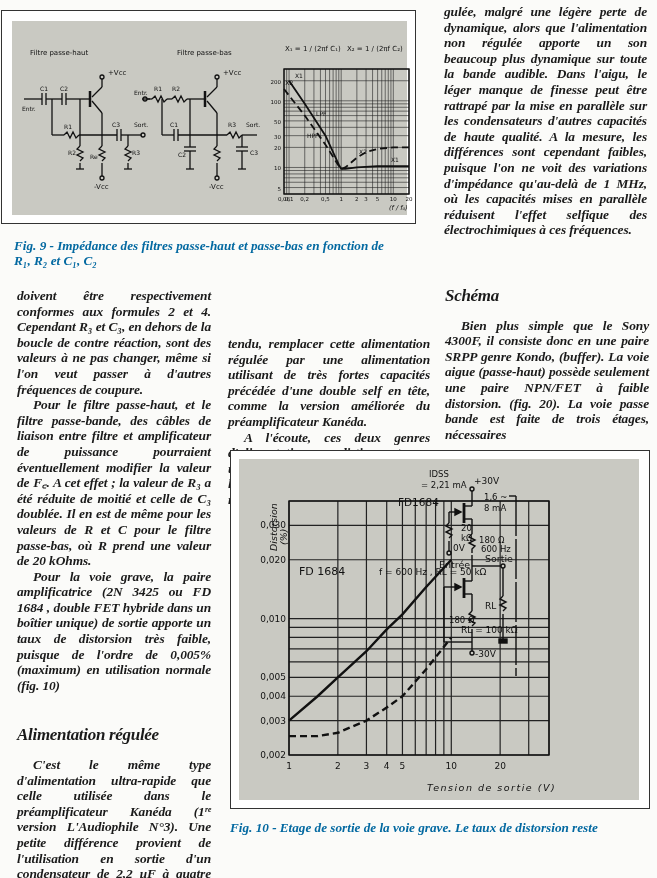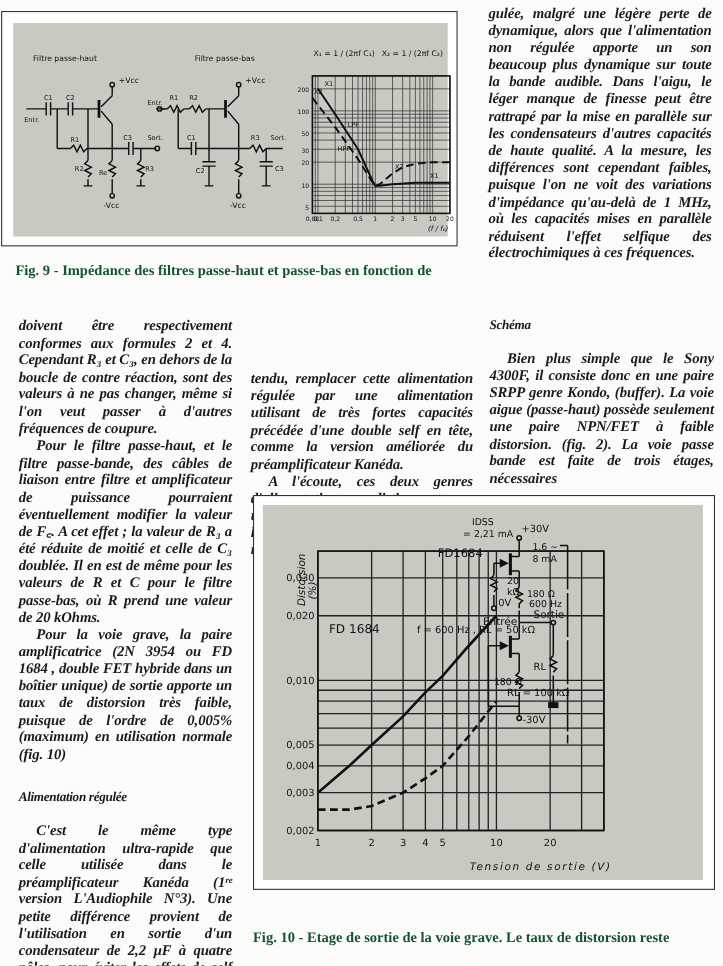--- a/index.html
+++ b/index.html
@@ -1,21 +1,21 @@
 <!DOCTYPE html>
 <html><head>
 <meta charset="utf-8">
 <style>
   html,body{margin:0;padding:0;background:#fbfbf9;}
   body{width:657px;height:878px;position:relative;overflow:hidden;font-family:"Liberation Serif","DejaVu Serif",serif;color:#1a1a1a;}
   .col{position:absolute;font-size:13.4px;line-height:15.6px;text-align:justify;font-weight:bold;letter-spacing:-0.1px;font-style:italic;}
   .col p{margin:0;text-indent:16px;}
   .col p.noind{text-indent:0;}
-  .col h3{margin:0;font-size:12px;font-weight:bold;letter-spacing:-0.3px;}
-  .caption{position:absolute;font-weight:bold;font-size:13.2px;line-height:15.4px;color:#14532d;}
+  .col h3{margin:0;font-size:17px;font-weight:bold;letter-spacing:-0.3px;}
+  .caption{position:absolute;font-style:italic;font-weight:bold;font-size:13.2px;line-height:15.4px;color:#0369a1;}
   .figbox{position:absolute;border:1.5px solid #333;background:#fff;}
   .figinner{position:absolute;background:#c9c9c2;}
   svg text{font-family:"DejaVu Sans","Liberation Sans",sans-serif;fill:#111;}
 </style>
 </head>
 <body>
 
 <div class="figbox" style="left:1px;top:10px;width:413px;height:212px;">
   <div class="figinner" style="left:10px;top:10px;width:395px;height:194px;"></div>
   <svg width="413" height="212" style="position:absolute;left:0;top:0;">
@@ -184,42 +184,43 @@
         <text x="314.0808668409287" y="104.59647780465639" font-size="6">LPF</text>
         <text x="304.901568233642" y="126.66197144369545" font-size="6">HPF</text>
         <text x="357.02964464420415" y="142.86397864149464" font-size="6">X2</text>
         <text x="388.9226354198544" y="151.1929556093128" font-size="6">X1</text>
         <text x="387" y="199" font-size="6.5" font-style="italic">(f / f₀)</text>
       </g>
   </svg>
 </div>
 <div class="caption" style="left:14px;top:238px;width:420px;">
   <div>Fig. 9 - Impédance des filtres passe-haut et passe-bas en fonction de</div>
+  <div>R₁, R₂ et C₁, C₂</div>
 </div>
 
 <div class="col" style="left:444px;top:4px;width:203px;">
   <p class="noind">gulée, malgré une légère perte de dynamique, alors que l'alimentation non régulée apporte un son beaucoup plus dynamique sur toute la bande audible. Dans l'aigu, le léger manque de finesse peut être rattrapé par la mise en parallèle sur les condensateurs d'autres capacités de haute qualité. A la mesure, les différences sont cependant faibles, puisque l'on ne voit des variations d'impédance qu'au-delà de 1 MHz, où les capacités mises en parallèle réduisent l'effet selfique des électrochimiques à ces fréquences.</p>
 </div>
 
 <div class="col" style="left:17px;top:288px;width:194px;">
   <p class="noind">doivent être respectivement conformes aux formules 2 et 4. Cependant R₃ et C₃, en dehors de la boucle de contre réaction, sont des valeurs à ne pas changer, même si l'on veut passer à d'autres fréquences de coupure.</p>
   <p>Pour le filtre passe-haut, et le filtre passe-bande, des câbles de liaison entre filtre et amplificateur de puissance pourraient éventuellement modifier la valeur de F꜀. A cet effet ; la valeur de R₃ a été réduite de moitié et celle de C₃ doublée. Il en est de même pour les valeurs de R et C pour le filtre passe-bas, où R prend une valeur de 20 kOhms.</p>
-  <p>Pour la voie grave, la paire amplificatrice (2N 3954 ou FD 1684 , double FET hybride dans un boîtier unique) de sortie apporte un taux de distorsion très faible, puisque de l'ordre de 0,005% (maximum) en utilisation normale (fig. 10)</p>
-  <h3 style="margin-top:24px;margin-bottom:14px;">Alimentation régulée</h3>
+  <p>Pour la voie grave, la paire amplificatrice (2N 3425 ou FD 1684 , double FET hybride dans un boîtier unique) de sortie apporte un taux de distorsion très faible, puisque de l'ordre de 0,005% (maximum) en utilisation normale (fig. 10)</p>
+  <h3 style="margin-top:34px;margin-bottom:14px;">Alimentation régulée</h3>
   <p>C'est le même type d'alimentation ultra-rapide que celle utilisée dans le préamplificateur Kanéda (1ʳᵉ version L'Audiophile N°3). Une petite différence provient de l'utilisation en sortie d'un condensateur de 2,2 µF à quatre pôles, pour éviter les effets de self série. (fig. 11). On peut, bien en-</p>
 </div>
 
 <div class="col" style="left:228px;top:288px;width:202px;margin-top:48px;">
   <p class="noind">tendu, remplacer cette alimentation régulée par une alimentation utilisant de très fortes capacités précédée d'une double self en tête, comme la version améliorée du préamplificateur Kanéda.</p>
   <p>A l'écoute, ces deux genres d'alimentation se distinguent par une plus grande finesse dans l'extrême aigu pour l'alimentation ré-</p>
 </div>
 
 <div class="col" style="left:445px;top:288px;width:204px;">
   <h3 style="margin-bottom:14px;">Schéma</h3>
-  <p>Bien plus simple que le Sony 4300F, il consiste donc en une paire SRPP genre Kondo, (buffer). La voie aigue (passe-haut) possède seulement une paire NPN/FET à faible distorsion. (fig. 2). La voie passe bande est faite de trois étages, nécessaires</p>
+  <p>Bien plus simple que le Sony 4300F, il consiste donc en une paire SRPP genre Kondo, (buffer). La voie aigue (passe-haut) possède seulement une paire NPN/FET à faible distorsion. (fig. 20). La voie passe bande est faite de trois étages, nécessaires</p>
 </div>
 
 <div class="figbox" style="left:230px;top:450px;width:418px;height:357px;">
   <div class="figinner" style="left:8px;top:8px;width:400px;height:341px;"></div>
   <svg width="418" height="357" style="position:absolute;left:0;top:0;">
     <g id="chart10">
         <line x1="58" x2="58" y1="50" y2="304" stroke="#222" stroke-width="1.2"></line>
         <line x1="106.85447442436796" x2="106.85447442436796" y1="50" y2="304" stroke="#222" stroke-width="1.2"></line>
         <line x1="135.432509955064" x2="135.432509955064" y1="50" y2="304" stroke="#222" stroke-width="1.2"></line>
         <line x1="155.70894884873593" x2="155.70894884873593" y1="50" y2="304" stroke="#222" stroke-width="1.2"></line>
@@ -316,15 +317,15 @@
       <line x1="213" y1="136" x2="213" y2="191"></line>
         <line x1="213" y1="191" x2="241" y2="191"></line>
       <circle cx="241" cy="202" r="2"></circle>
       <text x="218" y="172" font-size="8.5" stroke="none">180 Ω</text>
       <text x="244" y="206" font-size="9" stroke="none">-30V</text>
       <line x1="278" y1="45" x2="285" y2="45"></line>
         <line x1="285" y1="45" x2="285" y2="225" stroke-dasharray="40 3"></line>
     </g>
   </svg>
 </div>
-<div class="caption" style="left:230px;top:844px;width:420px;">
+<div class="caption" style="left:230px;top:820px;width:420px;">
   <div>Fig. 10 - Etage de sortie de la voie grave. Le taux de distorsion reste</div>
 </div>
 
 </body></html>

